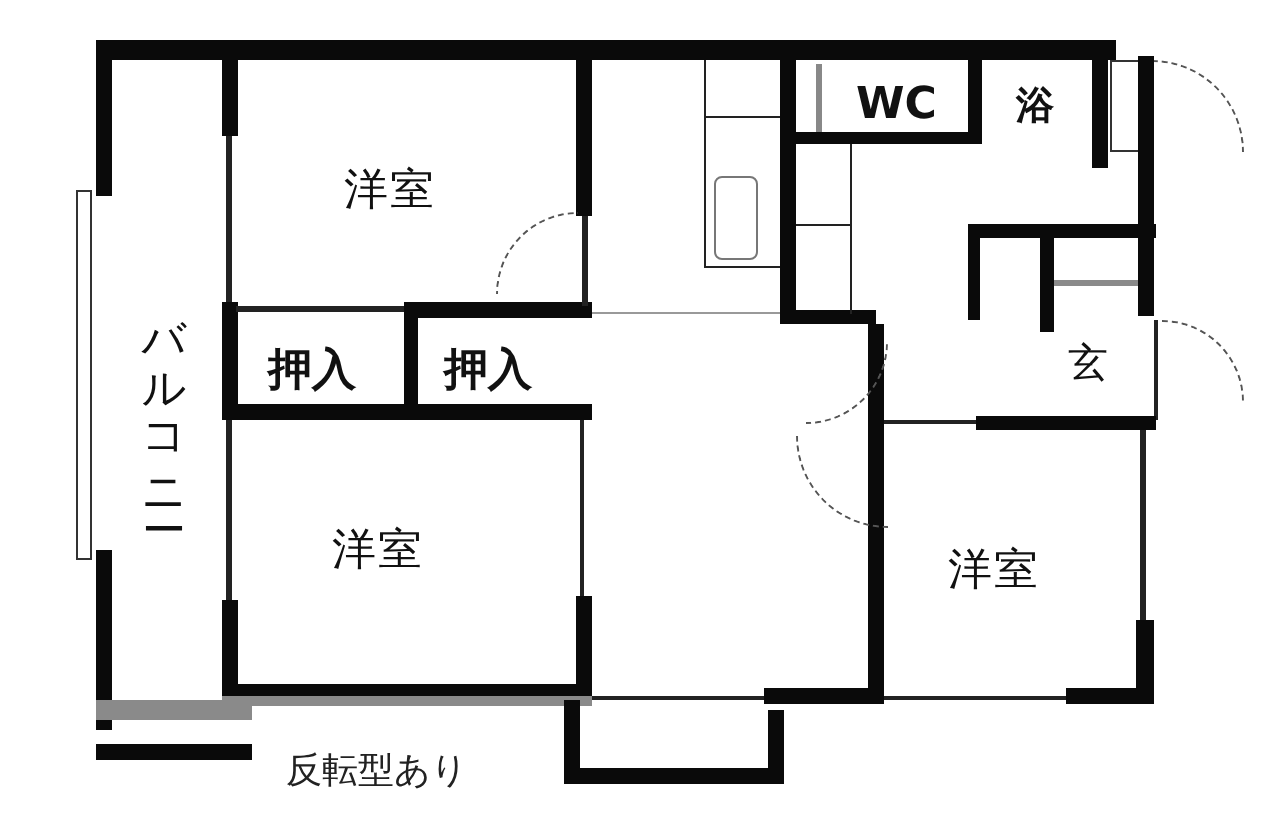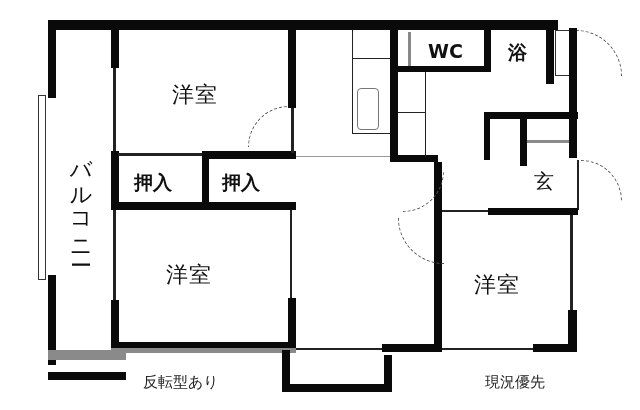--- a/index.html
+++ b/index.html
@@ -4,22 +4,22 @@
   <style>
     html, body { margin: 0; padding: 0; background: #ffffff; }
     body { width: 640px; height: 410px; position: relative; overflow: hidden;
            font-family: "DejaVu Sans", sans-serif; color: #111; }
     .plan { position: absolute; left: 0; top: 0; width: 640px; height: 410px; }
     .w { position: absolute; background: #0a0a0a; }
     .g { position: absolute; background: #8a8a8a; }
     .thin { position: absolute; background: #222; }
     .lbl { position: absolute; white-space: nowrap; color: #111; }
     .room-lbl { font-size: 22px; letter-spacing: 1px; }
-    .small-lbl { font-size: 19px; font-weight: bold; }
-    .note { font-size: 15px; color: #222; }
+    .small-lbl { font-size: 22px; font-weight: bold; }
+    .note { font-size: 18px; color: #222; }
     .arc { position: absolute; border: 1px dashed #555; }
     .window { position: absolute; border: 1px solid #333; background: #fff; }
     .watermark { position: absolute; font-size: 18px; color: #6e6e6e;
                  font-family: "Liberation Sans", sans-serif; }
     .vtext { position: absolute; font-size: 22px; writing-mode: vertical-rl;
              letter-spacing: 2px; }
   </style>
 </head>
 <body>
 
@@ -101,14 +101,13 @@
   <div class="lbl room-lbl" style="left:166px;top:260px;">洋室</div>
   <div class="lbl room-lbl" style="left:474px;top:270px;">洋室</div>
   <div class="lbl small-lbl" style="left:134px;top:170px;">押入</div>
   <div class="lbl small-lbl" style="left:222px;top:170px;">押入</div>
   <div class="lbl small-lbl" style="left:428px;top:40px;">WC</div>
   <div class="lbl small-lbl" style="left:508px;top:40px;font-size:19px;">浴</div>
   <div class="lbl room-lbl" style="left:534px;top:168px;font-size:20px;">玄</div>
   <div class="vtext" style="left:66px;top:145px;">バルコニー</div>
 
   <div class="lbl note" style="left:143px;top:373px;">反転型あり</div>
-  <div class="lbl note" style="left:485px;top:373px;">現況優先</div>
 </div>
 
 </body></html>

